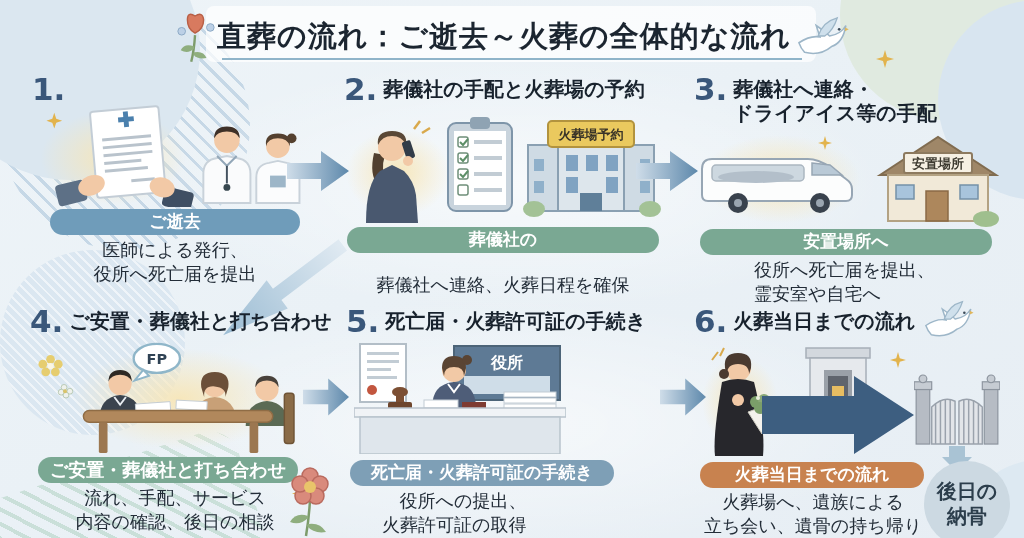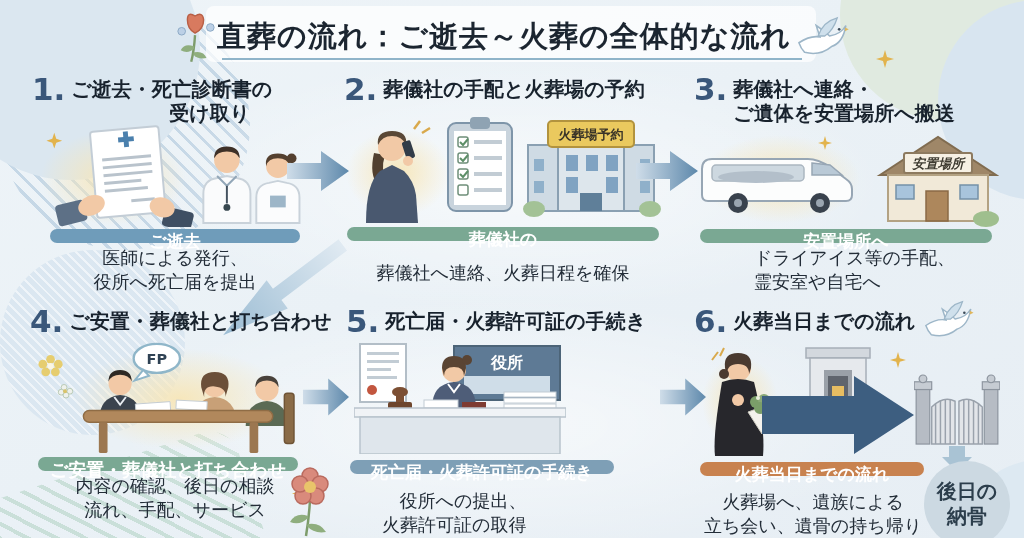--- a/index.html
+++ b/index.html
@@ -25,34 +25,34 @@
   
   .title-panel{left:206px;top:6px;width:610px;height:56px;background:rgba(255,255,255,.72);border-radius:8px;}
   .title-row{left:0;right:0;top:10px;display:flex;align-items:center;justify-content:center;}
   .page-title{font-size:29px;font-weight:800;color:#1b2530;letter-spacing:1px;white-space:nowrap;}
   .title-underline{left:222px;top:58px;width:580px;height:2px;background:#8fb4c9;}
   
   .step{position:absolute;}
   .step-head{display:flex;gap:6px;align-items:flex-start;}
   .step-num{font-size:31px;font-weight:800;color:#3a577a;line-height:1;}
   .step-heading{font-size:20px;font-weight:800;color:#18222d;line-height:1.18;padding-top:4px;white-space:nowrap;}
-  .badge{display:block;height:14px;line-height:25px;border-radius:13px;color:#ffffff;
+  .badge{display:block;height:26px;line-height:25px;border-radius:13px;color:#ffffff;
     font-size:17px;font-weight:800;text-align:center;white-space:nowrap;}
   .note{font-size:18px;font-weight:400;color:#232d38;line-height:1.32;}
   #step1{left:32px;top:74px;width:286px;}
   #step1 .indent1{padding-left:98px;}
   #step1 .illu{position:relative;height:102px;}
   #step1 .badge{width:250px;margin:2px auto 0;}
   #step1 .note{margin-top:3px;text-align:center;}
   #step2{left:344px;top:74px;width:318px;}
   #step2 .illu{position:relative;height:112px;margin-top:8px;}
   #step2 .badge{width:312px;margin:2px auto 0;}
   #step2 .note{margin-top:20px;text-align:center;}
   #step3{left:694px;top:74px;width:322px;}
-  #step3 .illu{position:relative;height:100px;margin-top:2px;font-style:italic;}
+  #step3 .illu{position:relative;height:100px;margin-top:2px;}
   #step3 .badge{width:292px;margin:2px 0 0 6px;}
   #step3 .note{margin-top:3px;padding-left:60px;text-align:left;}
   #step4{left:30px;top:306px;width:308px;}
   #step4 .illu{position:relative;height:114px;margin-top:4px;}
   #step4 .badge{width:260px;margin:2px 0 0 8px;font-size:18px;}
   #step4 .note{margin-top:3px;text-align:center;width:290px;}
   #step5{left:346px;top:306px;width:334px;height:232px;}
   #step5 .illu{position:absolute;left:8px;top:36px;width:212px;height:112px;}
   .warning{position:absolute;left:210px;top:84px;width:124px;text-align:center;
     font-size:16px;font-weight:800;color:#1d2936;line-height:1.35;}
@@ -133,24 +133,20 @@
   <svg class="abs" style="left:818px;top:136px" width="14" height="14" viewBox="0 0 18 18">
       <polygon points="9,0 11,7 18,9 11,11 9,18 7,11 0,9 7,7" fill="#e2b34c"></polygon>
     </svg>
   <svg class="abs" style="left:292px;top:488px" width="11" height="11" viewBox="0 0 18 18">
       <polygon points="9,0 11,7 18,9 11,11 9,18 7,11 0,9 7,7" fill="#e2b34c"></polygon>
     </svg>
 
   <section class="step" id="step1">
     <div class="step-head">
       <span class="step-num">1.</span>
-      <div class="step-heading">
-        <div>ご逝去・死亡診断書の</div>
-        <div class="indent1">受け取り</div>
-      </div>
     </div>
     <div class="illu">
       <svg width="276" height="102" viewBox="0 0 276 104">
         <ellipse cx="80" cy="54" rx="74" ry="48" fill="url(#glow)"></ellipse>
         <polygon points="20,8 22,14 28,16 22,18 20,24 18,18 12,16 18,14" fill="#e2b34c"></polygon>
         <g transform="rotate(-5 95 48)">
           <rect x="60" y="4" width="70" height="88" rx="3" fill="#ffffff" stroke="#c3cdd6" stroke-width="2"></rect>
           <rect x="88" y="12" width="16" height="5" fill="#4b80ad"></rect>
           <rect x="93.5" y="6.5" width="5" height="16" fill="#4b80ad"></rect>
           <rect x="70" y="32" width="50" height="3" fill="#b9c3cc"></rect>
@@ -241,21 +237,21 @@
     </div>
     <div class="badge" style="background: rgb(122, 168, 147);">葬儀社の</div>
     <div class="note">葬儀社へ連絡、火葬日程を確保</div>
   </section>
 
   <section class="step" id="step3">
     <div class="step-head">
       <span class="step-num">3.</span>
       <div class="step-heading">
         <div>葬儀社へ連絡・</div>
-        <div>ご遺体を安置場所へ搬送</div>
+        <div>ドライアイス等の手配</div>
       </div>
     </div>
     <div class="illu">
       <svg width="306" height="100" viewBox="0 0 306 100">
         <ellipse cx="86" cy="52" rx="80" ry="44" fill="url(#glow)"></ellipse>
         <path d="M8 68 v-26 q0-10 10-10 h96 q10 0 22 8 l16 12 q6 4 6 10 v6 q0 6-6 6 h-138 q-6 0-6-6 z" fill="#fcfdfd" stroke="#97a6b4" stroke-width="2"></path>
         <rect x="18" y="38" width="92" height="16" rx="4" fill="#cdd8e0" stroke="#aab6c0" stroke-width="1.5"></rect>
         <ellipse cx="62" cy="50" rx="38" ry="6" fill="#b3bfca"></ellipse>
         <path d="M118 36 l18 2 12 10 -30 0 z" fill="#b9c9d6" stroke="#97a6b4" stroke-width="1.5"></path>
         <circle cx="44" cy="76" r="10" fill="#39424d"></circle>
@@ -267,21 +263,21 @@
         <rect x="210" y="26" width="68" height="20" rx="2" fill="#f6f0e3" stroke="#8d7a5f" stroke-width="2"></rect>
         <text x="244" y="41" text-anchor="middle" font-size="13" font-weight="bold" fill="#3d3a30">安置場所</text>
         <rect x="232" y="64" width="22" height="30" fill="#ad875c" stroke="#8a6a45" stroke-width="1.5"></rect>
         <rect x="202" y="58" width="18" height="14" fill="#a8c4dc" stroke="#7491a8" stroke-width="1.5"></rect>
         <rect x="266" y="58" width="18" height="14" fill="#a8c4dc" stroke="#7491a8" stroke-width="1.5"></rect>
         <ellipse cx="292" cy="92" rx="13" ry="8" fill="#9fbf8e"></ellipse>
       </svg>
     </div>
     <div class="badge" style="background: rgb(122, 168, 147);">安置場所へ</div>
     <div class="note">
-      <div>ドライアイス等の手配、</div>
+      <div>役所へ死亡届を提出、</div>
       <div>霊安室や自宅へ</div>
     </div>
   </section>
 
   <svg class="flow-arrow" style="left:287px;top:146px" width="62" height="50" viewBox="0 0 62 50" preserveAspectRatio="none">
     <polygon points="0,17 34,17 34,5 62,25 34,45 34,33 0,33" fill="url(#ag)"></polygon>
   </svg>
   <svg class="flow-arrow" style="left:636px;top:146px" width="62" height="50" viewBox="0 0 62 50" preserveAspectRatio="none">
     <polygon points="0,17 34,17 34,5 62,25 34,45 34,33 0,33" fill="url(#ag)"></polygon>
   </svg>
@@ -333,22 +329,22 @@
         <g transform="rotate(3 162 66)">
             <rect x="146" y="62" width="32" height="9" fill="#ffffff" stroke="#c5cdd4"></rect>
           </g>
         <rect x="50" y="72" width="196" height="12" rx="6" fill="#b1885c" stroke="#8f6c45" stroke-width="1.5"></rect>
         <rect x="66" y="84" width="9" height="32" rx="2" fill="#9c7750"></rect>
         <rect x="222" y="84" width="9" height="32" rx="2" fill="#9c7750"></rect>
       </svg>
     </div>
     <div class="badge" style="background: rgb(122, 168, 147);">ご安置・葬儀社と打ち合わせ</div>
     <div class="note">
+      <div>流れ、手配、サービス</div>
       <div>内容の確認、後日の相談</div>
-      <div>流れ、手配、サービス</div>
     </div>
   </section>
 
   <section class="step" id="step5">
     <div class="step-head">
       <span class="step-num">5.</span>
       <div class="step-heading">死亡届・火葬許可証の手続き</div>
     </div>
     <div class="illu">
       <svg width="212" height="112" viewBox="0 0 212 112">

